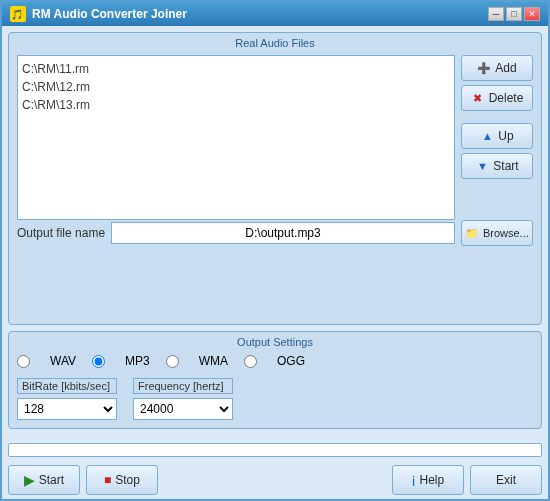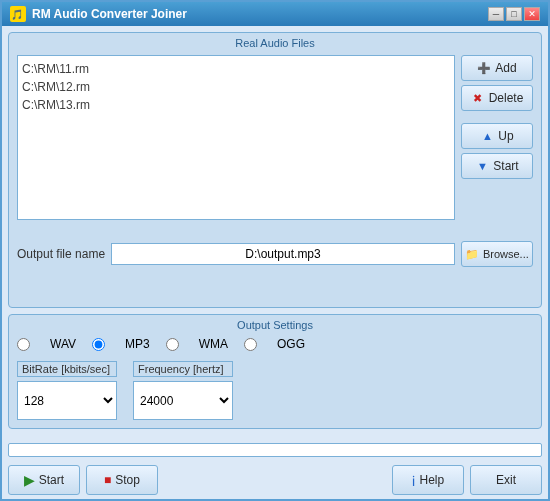--- a/index.html
+++ b/index.html
@@ -129,21 +129,21 @@
       height: 14px;
       display: flex;
       align-items: center;
       justify-content: center;
       font-size: 11px;
     }
     .output-file-row {
       display: flex;
       align-items: center;
       gap: 6px;
-      margin-top: 21px;
+      margin-top: 0;
     }
     .output-label {
       font-size: 12px;
       color: #333;
       white-space: nowrap;
     }
     .output-input {
       flex: 1;
       height: 22px;
       border: 1px solid #7ab0d8;
@@ -194,21 +194,21 @@
       gap: 4px;
     }
     .setting-label {
       font-size: 11px;
       color: #333;
       border: 1px solid #7ab0d8;
       padding: 1px 4px;
       background: #c8ddf0;
     }
     .setting-select {
-      height: 39px;
+      height: 22px;
       border: 1px solid #7ab0d8;
       background: white;
       font-size: 12px;
       padding: 0 2px;
       width: 100px;
     }
     .progress-bar-container {
       height: 14px;
       background: white;
       border: 1px solid #7ab0d8;

